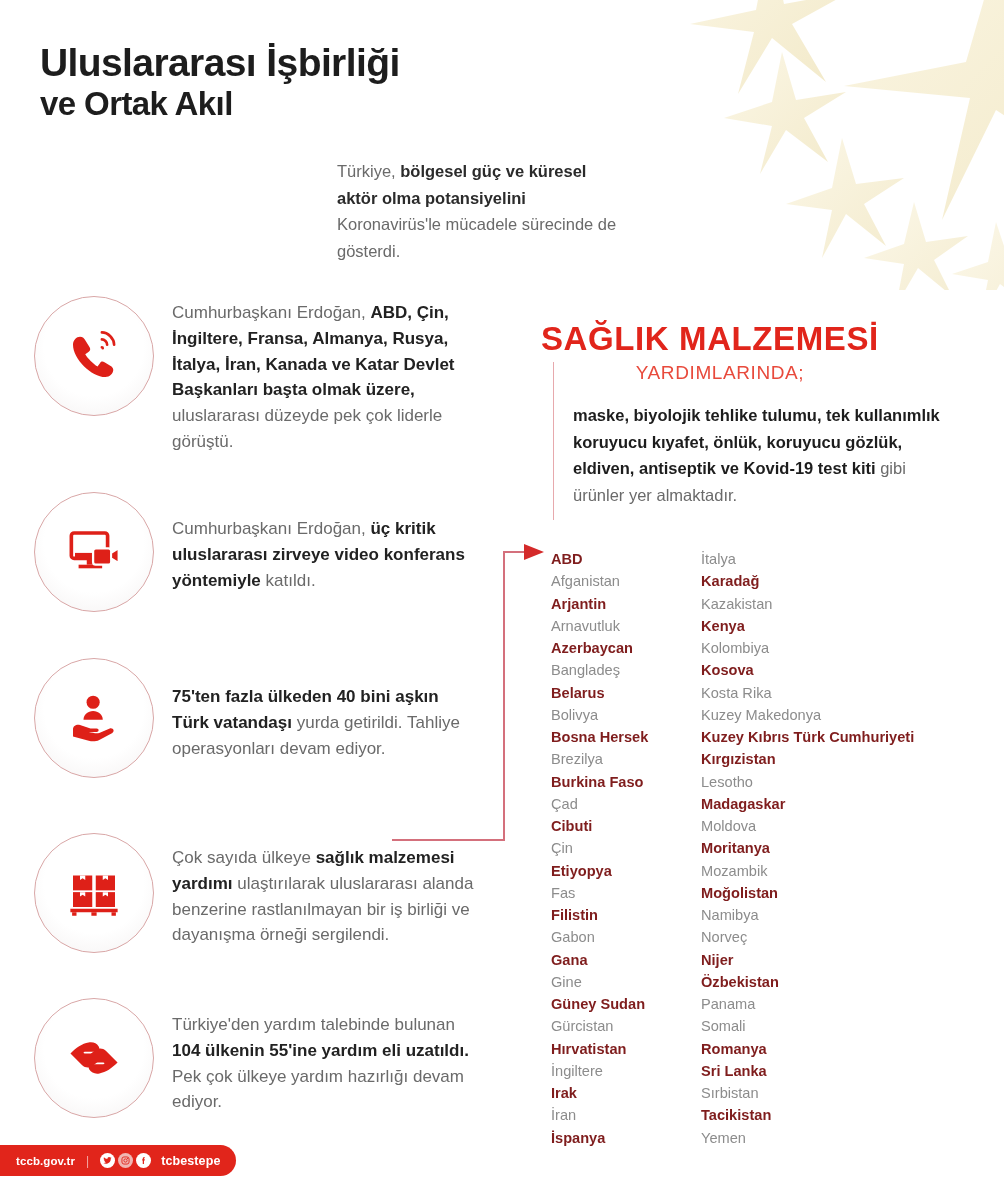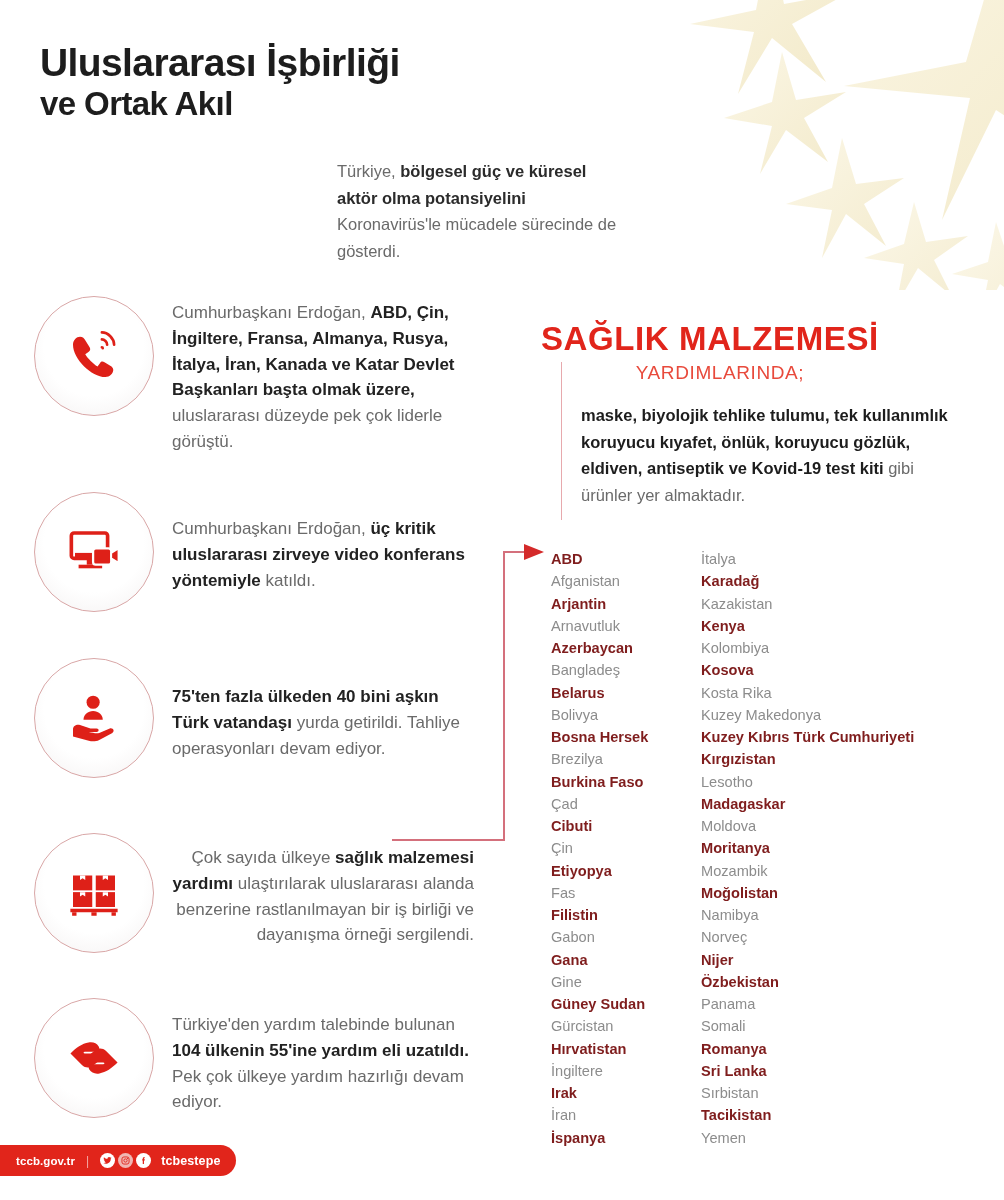--- a/index.html
+++ b/index.html
@@ -115,21 +115,21 @@
   }
   .item-text b { color: #222; font-weight: bold; }
 
   
   #item-1 { height: 196px; }
   #item-1 .item-text { padding-top: 4px; }
   #item-2 { height: 166px; }
   #item-2 .item-text { padding-top: 24px; }
   #item-3 { height: 175px; }
   #item-3 .item-text { padding-top: 26px; }
-  #item-4 { height: 165px; text-align: right; }
+  #item-4 { height: 165px; }
   #item-4 .item-text { padding-top: 12px; }
   #item-5 { height: 140px; }
   #item-5 .item-text { padding-top: 14px; }
 
   
   #connector {
     position: absolute;
     left: 392px;
     top: 540px;
     width: 160px;
@@ -167,21 +167,20 @@
   #right-body {
     position: absolute;
     left: 553px;
     top: 362px;
     width: 400px;
     border-left: 1.5px solid #e7a9ad;
     padding-left: 19px;
     box-sizing: border-box;
     height: 158px;
     z-index: 2;
-    margin-left: 8px;
   }
   #right-body-inner {
     padding-top: 40px;
     font-size: 16.5px;
     line-height: 1.62;
     color: #6a6a6a;
   }
   #right-body-inner b { color: #1d1d1d; font-weight: bold; }
 
   

